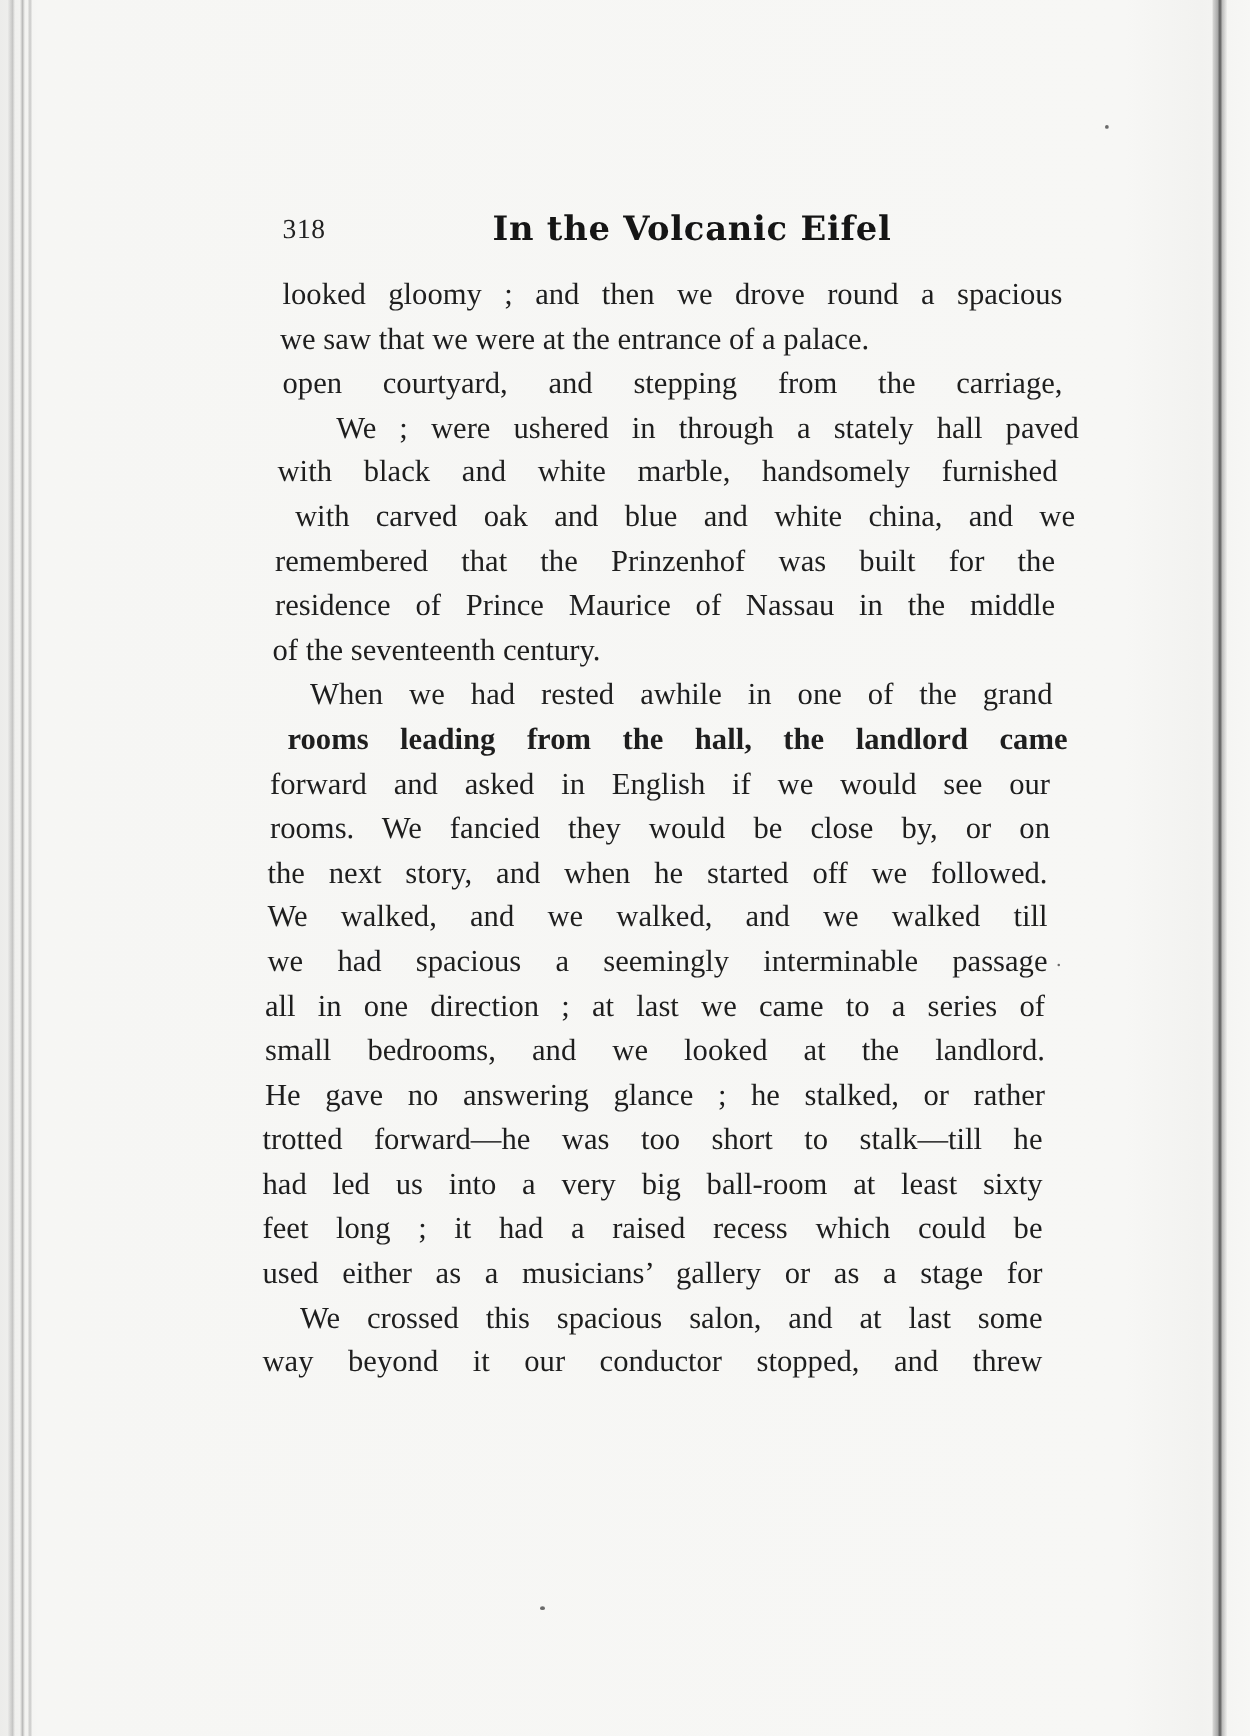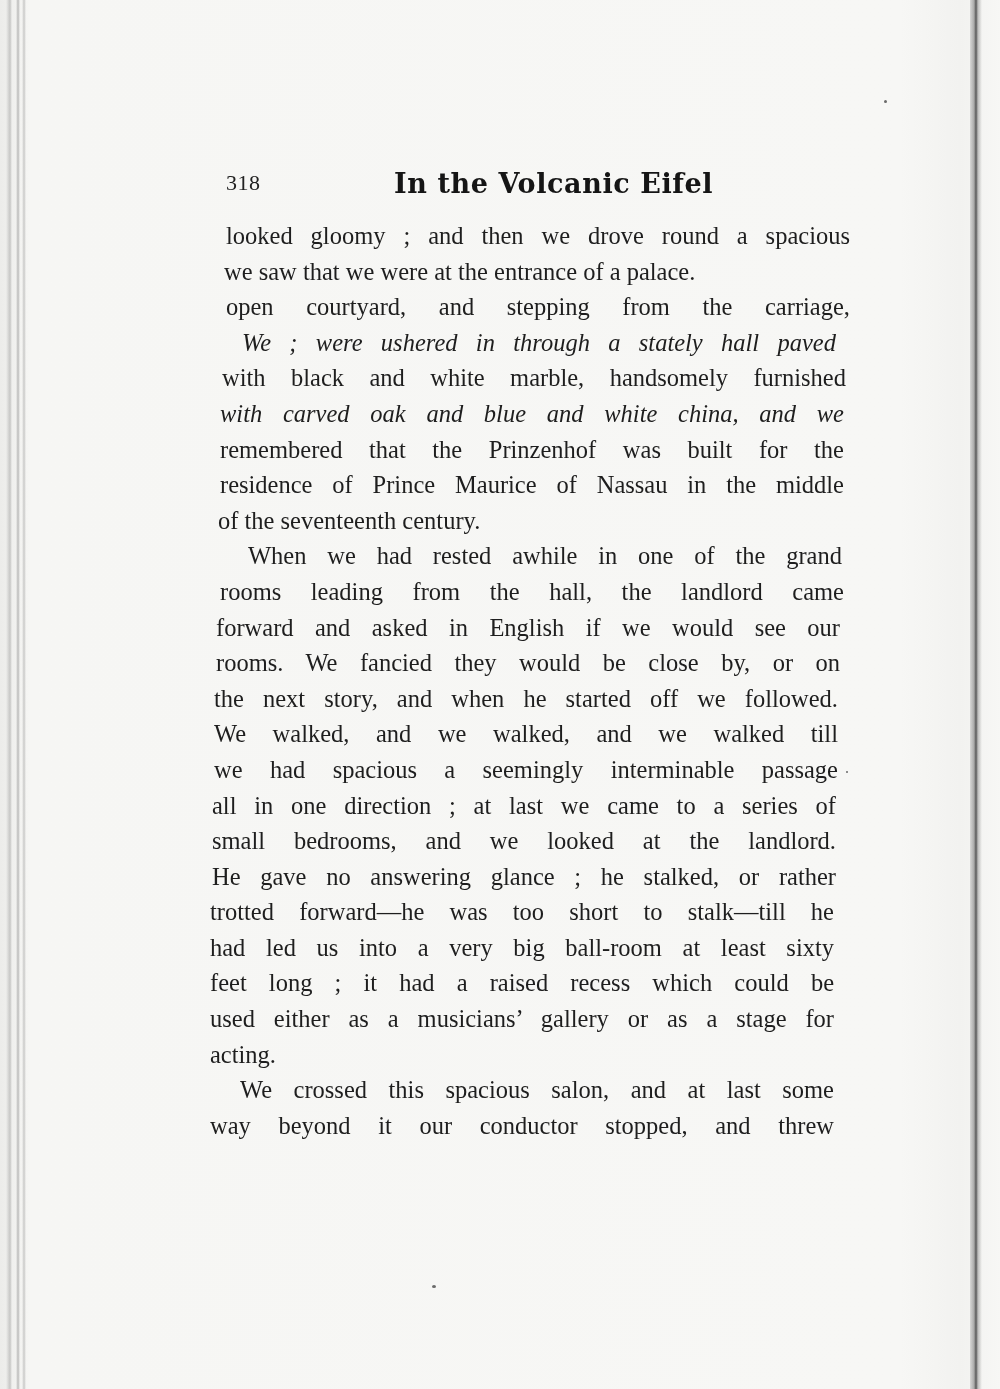--- a/index.html
+++ b/index.html
@@ -102,37 +102,36 @@
 
   <div class="running-head">
     <span class="page-number">318</span>
     <span class="running-title">In the Volcanic Eifel</span>
   </div>
 
   <div class="text-block" id="text-block">
       <div class="line" style="left: 14px;">looked gloomy ; and then we drove round a spacious</div>
       <div class="line last" style="left: 12px;">we saw that we were at the entrance of a palace.</div>
       <div class="line" style="left: 14px;">open courtyard, and stepping from the carriage,</div>
-      <div class="line indent" style="left: 0; font-style: italic;">We ; were ushered in through a stately hall paved</div>
+      <div class="line indent" style="left: 27px;">We ; were ushered in through a stately hall paved</div>
       <div class="line" style="left: 10px;">with black and white marble, handsomely furnished</div>
-      <div class="line" style="left: 8px; font-style: italic;">with carved oak and blue and white china, and we</div>
+      <div class="line" style="left: 24px;">with carved oak and blue and white china, and we</div>
       <div class="line" style="left: 8px;">remembered that the Prinzenhof was built for the</div>
       <div class="line" style="left: 8px;">residence of Prince Maurice of Nassau in the middle</div>
       <div class="line last" style="left: 6px;">of the seventeenth century.</div>
       <div class="line indent" style="left: 6px;">When we had rested awhile in one of the grand</div>
-      <div class="line" style="left: 8px;">rooms leading from the hall, the landlord came</div>
+      <div class="line" style="left: 18px; font-weight: bold;">rooms leading from the hall, the landlord came</div>
       <div class="line" style="left: 4px;">forward and asked in English if we would see our</div>
       <div class="line" style="left: 4px;">rooms. We fancied they would be close by, or on</div>
       <div class="line" style="left: 2px;">the next story, and when he started off we followed.</div>
       <div class="line" style="left: 2px;">We walked, and we walked, and we walked till</div>
       <div class="line" style="left: 2px;">we had spacious a seemingly interminable passage</div>
       <div class="line" style="left: 0px;">all in one direction ; at last we came to a series of</div>
       <div class="line" style="left: 0px;">small bedrooms, and we looked at the landlord.</div>
       <div class="line" style="left: 0px;">He gave no answering glance ; he stalked, or rather</div>
       <div class="line" style="left: -2px;">trotted forward—he was too short to stalk—till he</div>
       <div class="line" style="left: -2px;">had led us into a very big ball-room at least sixty</div>
       <div class="line" style="left: -2px;">feet long ; it had a raised recess which could be</div>
       <div class="line" style="left: -2px;">used either as a musicians’ gallery or as a stage for</div>
-      <div class="line last" style="left: -2px;">acting.</div>
       <div class="line indent" style="left: -2px;">We crossed this spacious salon, and at last some</div>
       <div class="line" style="left: -2px;">way beyond it our conductor stopped, and threw</div>
     </div>
 </div>
 
 </body></html>

